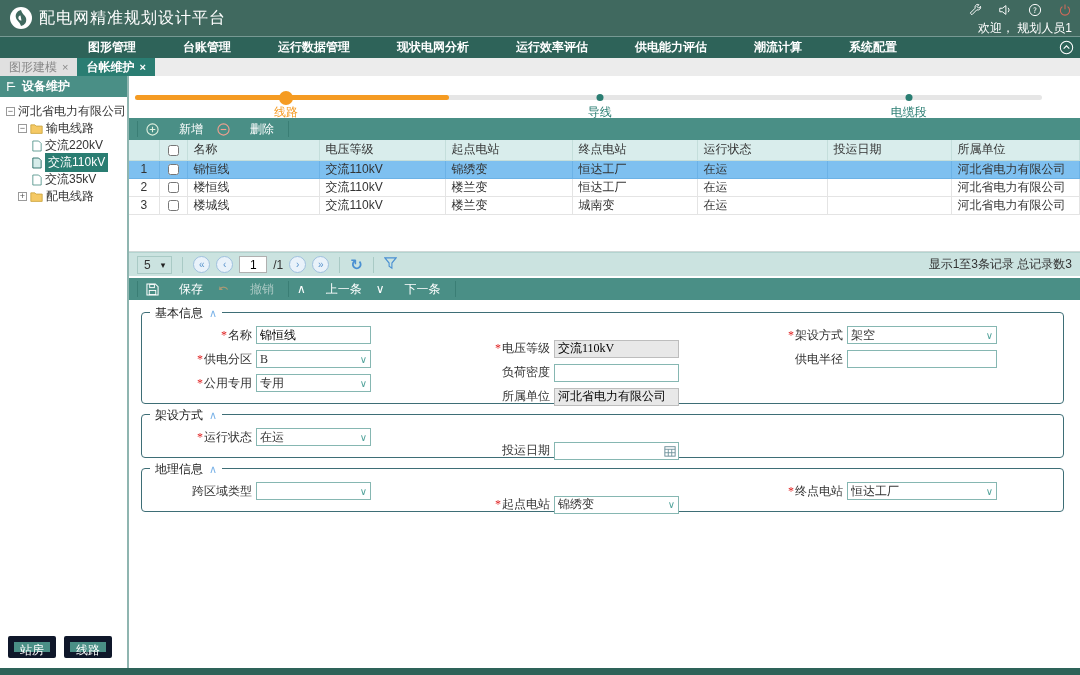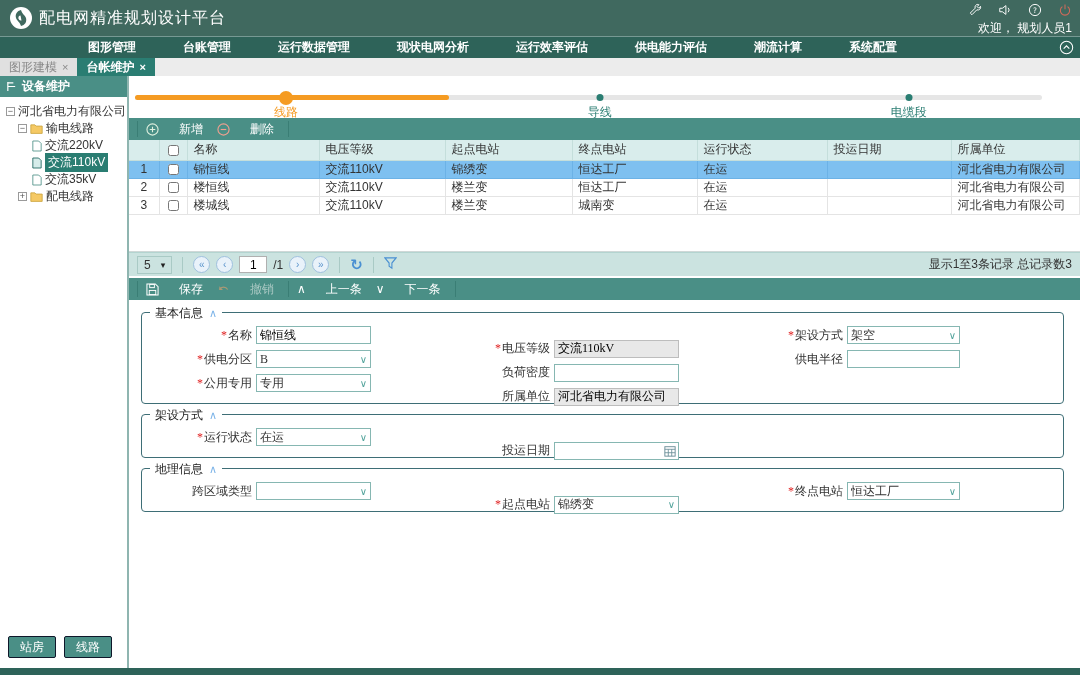--- a/index.html
+++ b/index.html
@@ -31,21 +31,21 @@
   
   .workspace { display:flex; height:592px; }
   .sidebar { width:129px; border-right:2px solid #8fb5b0; background:#fff; display:flex; flex-direction:column; }
   .side-header { height:21px; background:#4a8f86; color:#fff; font-weight:bold; display:flex; align-items:center; gap:5px; padding:0 6px; }
   .tree { padding:6px 2px; flex:1; overflow:hidden; }
   .tnode { display:flex; align-items:center; gap:3px; height:17px; cursor:pointer; white-space:nowrap; }
   .tnode .exp { width:9px; height:9px; border:1px solid #9a9a9a; background:#fff; font-size:9px; line-height:7px; text-align:center; color:#555; flex:0 0 auto; }
   .lv0 { padding-left:4px; } .lv1 { padding-left:16px; } .lv2 { padding-left:30px; }
   .tnode.selected .lbl { background:#2a7d72; color:#fff; padding:1px 3px; }
   .side-buttons { display:flex; gap:8px; padding:6px 8px 10px; }
-  .side-btn { width:48px; height:22px; background:#4a8f86; color:#fff; border:1px solid #0f172a; border-radius:2px; font-size:12px; cursor:pointer; }
+  .side-btn { width:48px; height:22px; background:#4a8f86; color:#fff; border:6px solid #0f172a; border-radius:2px; font-size:12px; cursor:pointer; }
 
   .main { flex:1; display:flex; flex-direction:column; background:#fff; }
 
   
   .stepper { position:relative; height:42px; }
   .track { position:absolute; left:6px; right:38px; top:19px; height:5px; background:#e6e6e6; border-radius:3px; }
   .track-done { position:absolute; left:6px; width:33%; top:19px; height:5px; background:#f59b22; border-radius:3px; }
   .dot-big { position:absolute; width:14px; height:14px; border-radius:50%; background:#f59b22; top:15px; left:16.5%; transform:translateX(-50%); cursor:pointer; }
   .dot-sm { position:absolute; width:7px; height:7px; border-radius:50%; background:#2a7d72; top:18px; transform:translateX(-50%); cursor:pointer; }
   .step-lbl { position:absolute; top:28px; transform:translateX(-50%); font-size:12px; cursor:pointer; }
@@ -87,21 +87,21 @@
   .sec { position:relative; border:1px solid #3e6e76; border-radius:4px; margin:8px 16px 10px 12px; padding:10px 10px 8px; }
   .sec-title { position:absolute; top:-8px; left:8px; background:#fff; padding:0 5px; color:#222; display:flex; gap:6px; align-items:center; }
   .sec-title .chev { color:#7db4e8; font-size:11px; cursor:pointer; }
   .frow { display:flex; height:24px; align-items:center; }
   .field { display:flex; align-items:center;font-family:Liberation Serif, serif; }
   .f1 { width:310px; } .f2 { width:300px;margin-top:27px; } .f3 { flex:1; }
   .field label { text-align:right; margin-right:4px; white-space:nowrap; }
   .f1 label { width:100px; } .f2 label { width:88px; } .f3 label { width:81px; }
   .req { color:#e02020; margin-right:1px; }
   .ctrl { height:18px; border:1px solid #86b7b2; font-size:12px; padding:0 3px; background:#fff; font-family:inherit; }
-  .f1 .ctrl { width:115px; } .f2 .ctrl { width:125px; } .f3 .ctrl { width:113px; }
+  .f1 .ctrl { width:115px; } .f2 .ctrl { width:125px; } .f3 .ctrl { width:150px; }
   .ctrl.ro { background:#e8e8e8; border-color:#bdbdbd; }
   .sel { display:inline-flex; align-items:center; justify-content:space-between; cursor:pointer; }
   .sel .sv { overflow:hidden; white-space:nowrap; }
   .sel .sc { color:#52a39b; font-size:10px; margin-left:2px; }
   .datebox { position:relative; display:inline-block; }
   .datebox input { padding-right:18px; }
   .datebox svg { position:absolute; right:3px; top:3px; }
 
   .footer { height:8px; background:#2e6359; }
 </style>

